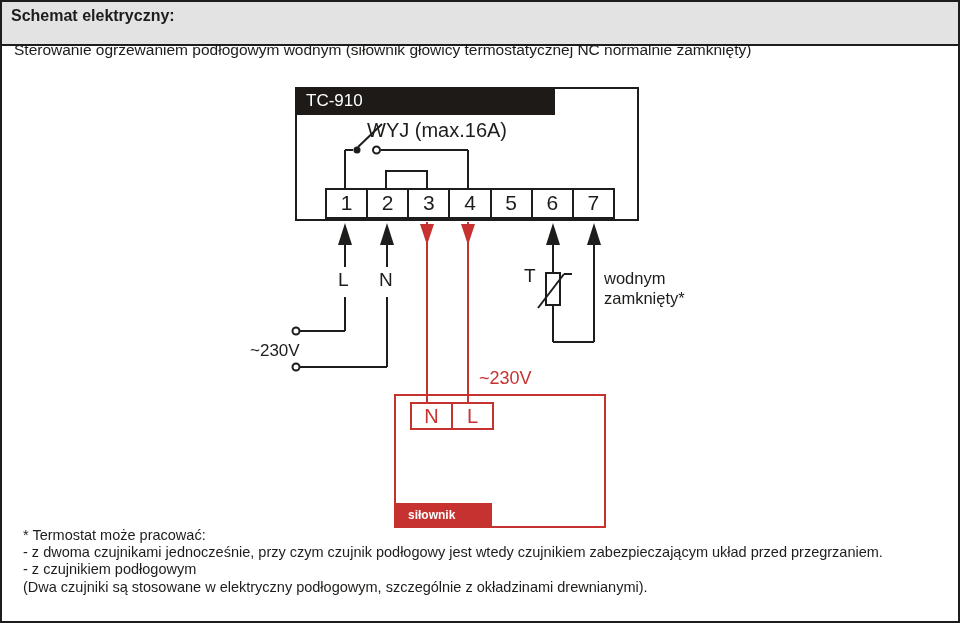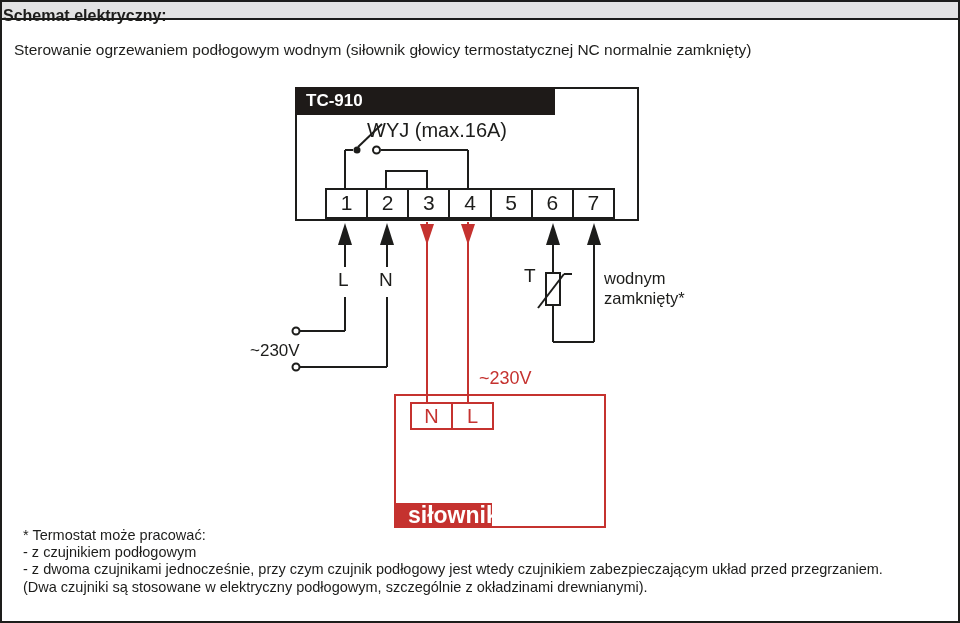--- a/index.html
+++ b/index.html
@@ -7,41 +7,41 @@
     position:relative;
     width:960px;height:623px;
     box-sizing:border-box;
     border:2px solid #1d1d1b;
     background:#fff;
     font-family:"Liberation Sans", sans-serif;
     color:#1d1d1b;
     overflow:hidden;
   }
   .header-bar{
-    position:absolute;left:0;top:0;right:0;height:18px;
+    position:absolute;left:0;top:0;right:0;height:44px;
     background:#e3e3e3;
     border-bottom:2px solid #1d1d1b;
     box-sizing:border-box;
     line-height:27px;
-    padding-left:1px;
+    padding-left:9px;
     font-size:16px;font-weight:bold;
   }
   .subtitle{
     position:absolute;left:12px;top:39px;
     font-size:15.5px;
   }
   .lbl{position:absolute;z-index:3;white-space:nowrap;}
   .tc-box{
     position:absolute;left:293px;top:85px;width:344px;height:134px;
     box-sizing:border-box;border:2px solid #1d1d1b;background:#fff;z-index:1;
   }
   .tc-titlebar{
     position:absolute;left:-2px;top:-2px;width:260px;height:28px;
     background:#1e1a18;color:#fff;
-    font-size:17px;font-weight:bold;line-height:28px;
+    font-size:17px;font-weight:normal;line-height:28px;
     padding-left:11px;box-sizing:border-box;
   }
   .terminal-strip{
     position:absolute;left:28px;top:99px;width:290px;height:31px;
     box-sizing:border-box;border:2px solid #1d1d1b;background:#fff;
     display:flex;
   }
   .terminal-cell{
     flex:1;border-right:2px solid #1d1d1b;
     text-align:center;font-size:21px;line-height:26px;
@@ -57,22 +57,22 @@
     box-sizing:border-box;border:2px solid #c5322f;display:flex;
   }
   .nl-cell{
     flex:1;border-right:2px solid #c5322f;
     color:#c5322f;text-align:center;font-size:20px;line-height:24px;
   }
   .nl-cell:last-child{border-right:none;}
   .actuator-badge{
     position:absolute;left:-2px;bottom:-2px;width:98px;height:25px;
     background:#c5322f;color:#fff;
-    font-size:23px;font-weight:bold;line-height:25px;
-    padding-left:14px;box-sizing:border-box;text-align:center;
+    font-size:12px;font-weight:bold;line-height:25px;
+    padding-left:14px;box-sizing:border-box;
   }
   .red-text{color:#c5322f;}
   .footnotes{
     position:absolute;left:12px;top:525px;z-index:3;
     font-size:14.5px;line-height:17.2px;margin-left:9px;
   }
 </style>
 </head>
 <body>
 
@@ -170,18 +170,18 @@
   <div class="lbl" style="left:248px;top:339px;font-size:17px;">~230V</div>
   <div class="lbl red-text" style="left:477px;top:366px;font-size:18px;">~230V</div>
   <div class="lbl" style="left:522px;top:263px;font-size:19px;">T</div>
   <div class="lbl" style="left:602px;top:266px;font-size:16.5px;line-height:20px;">
     <div>wodnym</div>
     <div>zamknięty*</div>
   </div>
 
   <div class="footnotes">
     <div>* Termostat może pracować:</div>
+    <div>- z dwoma czujnikami jednocześnie, przy czym czujnik podłogowy jest wtedy czujnikiem zabezpieczającym układ przed przegrzaniem.</div>
     <div>- z czujnikiem podłogowym</div>
-    <div>- z dwoma czujnikami jednocześnie, przy czym czujnik podłogowy jest wtedy czujnikiem zabezpieczającym układ przed przegrzaniem.</div>
     <div>(Dwa czujniki są stosowane w elektryczny podłogowym, szczególnie z okładzinami drewnianymi).</div>
   </div>
 
 </div>
 
 </body></html>

